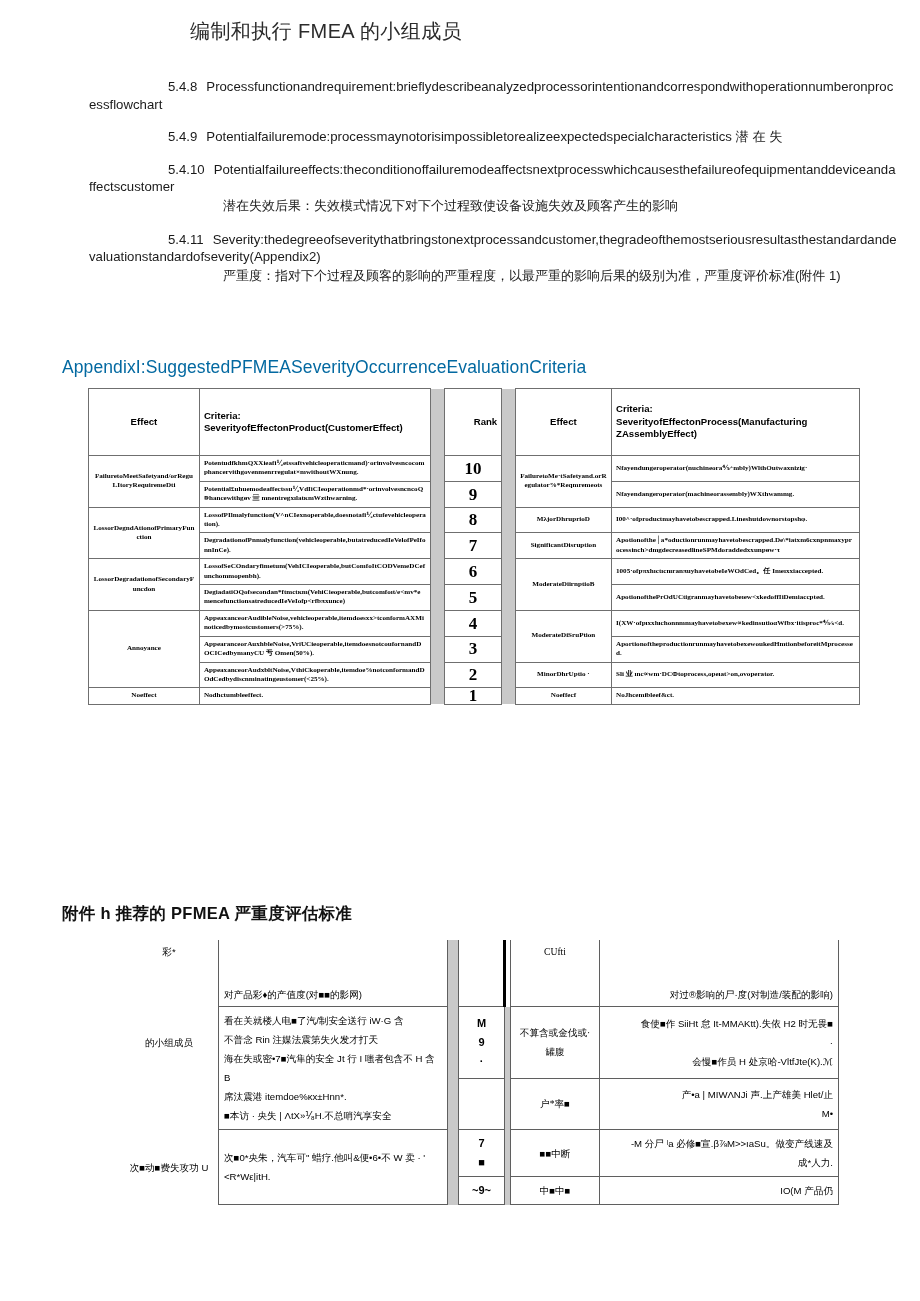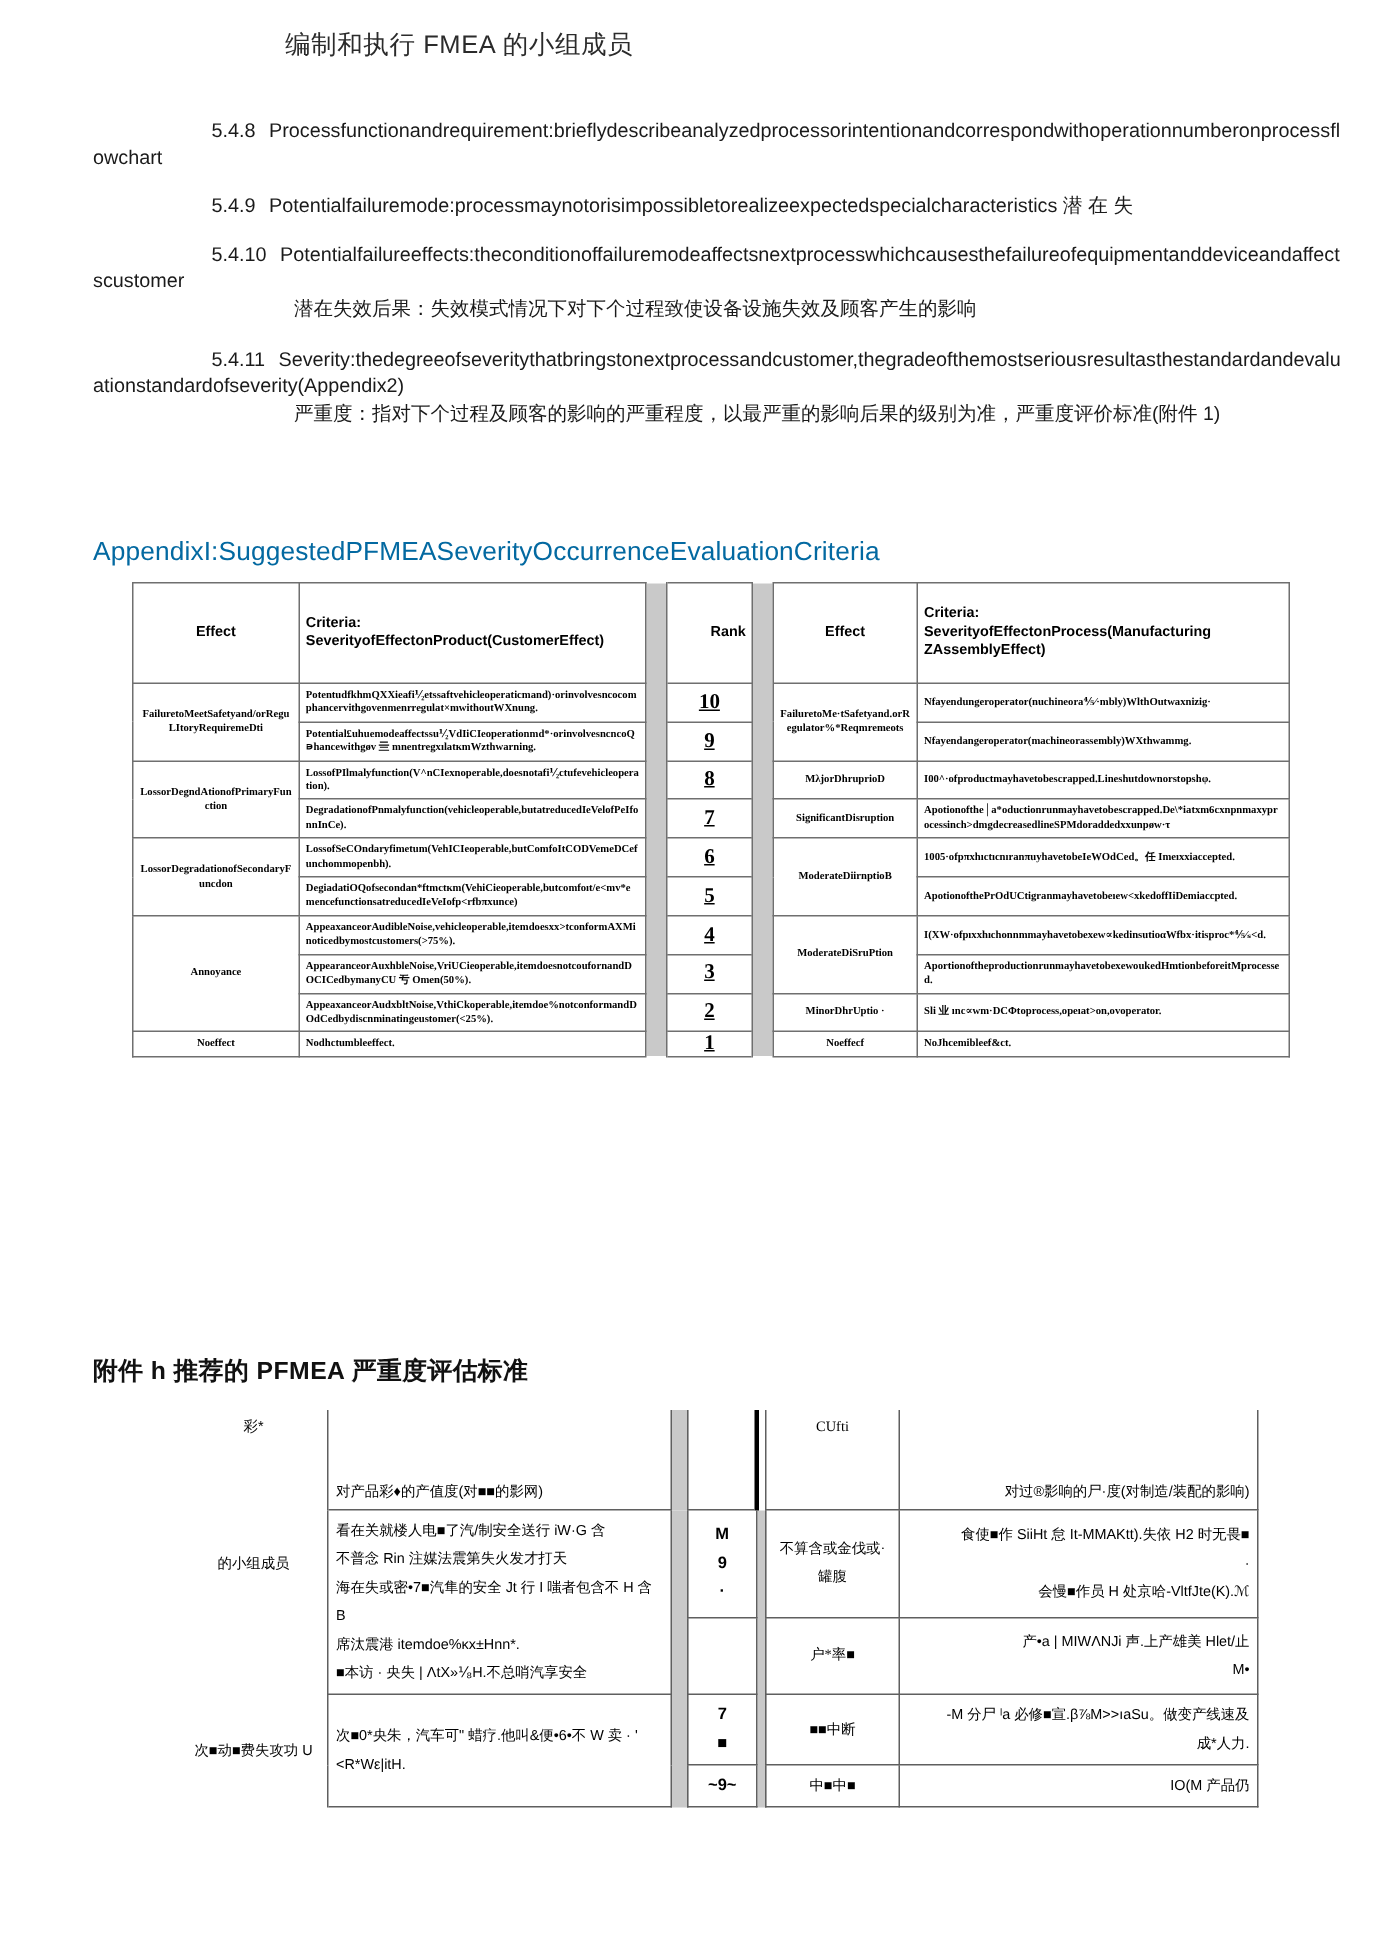--- a/index.html
+++ b/index.html
@@ -20,34 +20,35 @@
     width: 920px;
     height: 1301px;
     box-sizing: border-box;
   }
 
   
   .doc-header {
     position: absolute;
     left: 190px;
     top: 18px;
-    font-size: 17px;
+    font-size: 20px;
     letter-spacing: 0.4px;
     color: #2b2b2b;
   }
 
   
   .clauses {
     position: absolute;
     left: 0;
     top: 78px;
     width: 920px;
   }
   .clause {
     margin-bottom: 15px;
+    padding-left: 27px;
   }
   .clause-en {
     font-size: 13.2px;
     line-height: 17.5px;
     color: #1a1a1a;
     padding-left: 62px;
     padding-right: 22px;
     text-indent: 79px;
     text-align: justify;
     word-break: break-word;
@@ -98,21 +99,21 @@
     text-align: right;
     font-size: 9.6px;
     line-height: 12.5px;
     height: 60px;
     word-break: normal;
     font-family: "Liberation Sans", "DejaVu Sans", sans-serif;
   }
   .tbl-en .c-effect   { width: 97px;  text-align: center; }
   .tbl-en .c-crit     { width: 212px; text-align: left; }
   .tbl-en .c-spacer   { width: 12px;  background: #c9c9c9; border-top: none; border-bottom: none; padding: 0; }
-  .tbl-en .c-rank     { width: 46px;  text-align: center; font-size: 14px; font-weight: bold; text-decoration: underline; }
+  .tbl-en .c-rank     { width: 46px;  text-align: center; font-size: 17px; font-weight: bold; }
   .tbl-en .c-spacer2  { width: 12px;  background: #c9c9c9; border-top: none; border-bottom: none; padding: 0; }
   .tbl-en .c-effect2  { width: 83px;  text-align: center; }
   .tbl-en .c-crit2    { width: 228px; text-align: left; }
   .tbl-en td.c-rank   { font-family: "Liberation Serif", "DejaVu Serif", serif; }
   .hdr-rank { width: 46px; font-size: 10.5px; vertical-align: top; padding-top: 2px; }
   .hdr-blank { background: #ffffff; }
 
   
   .cn-title {
     position: absolute;

